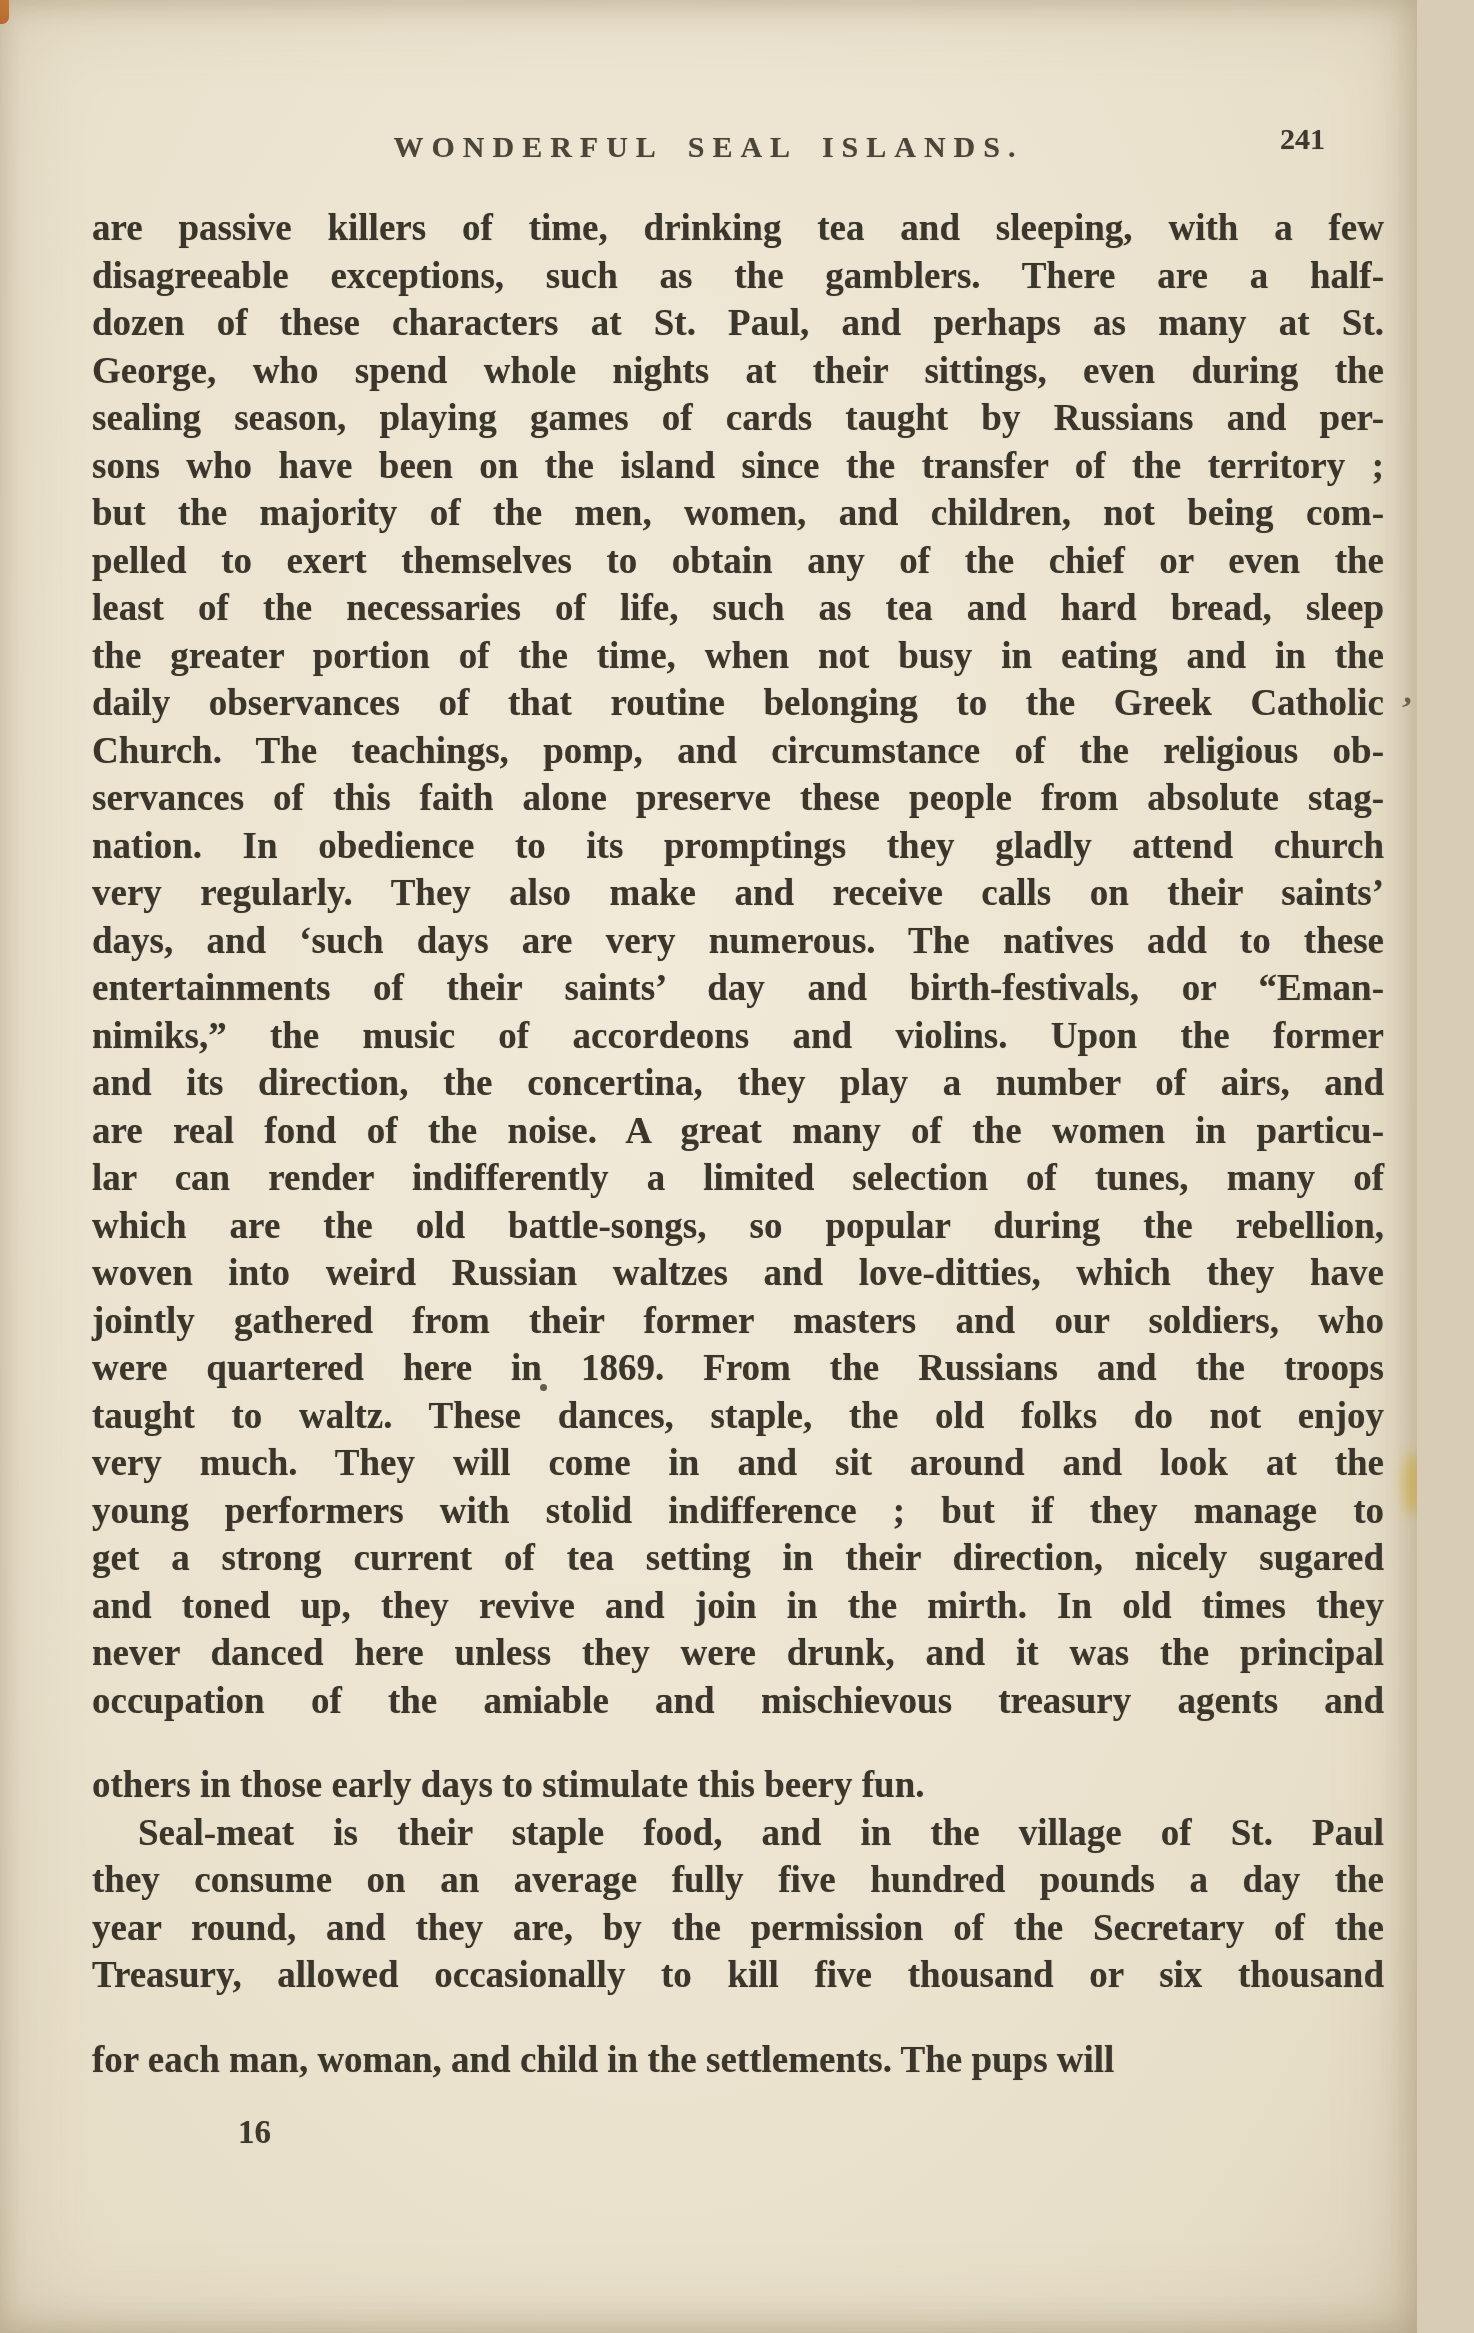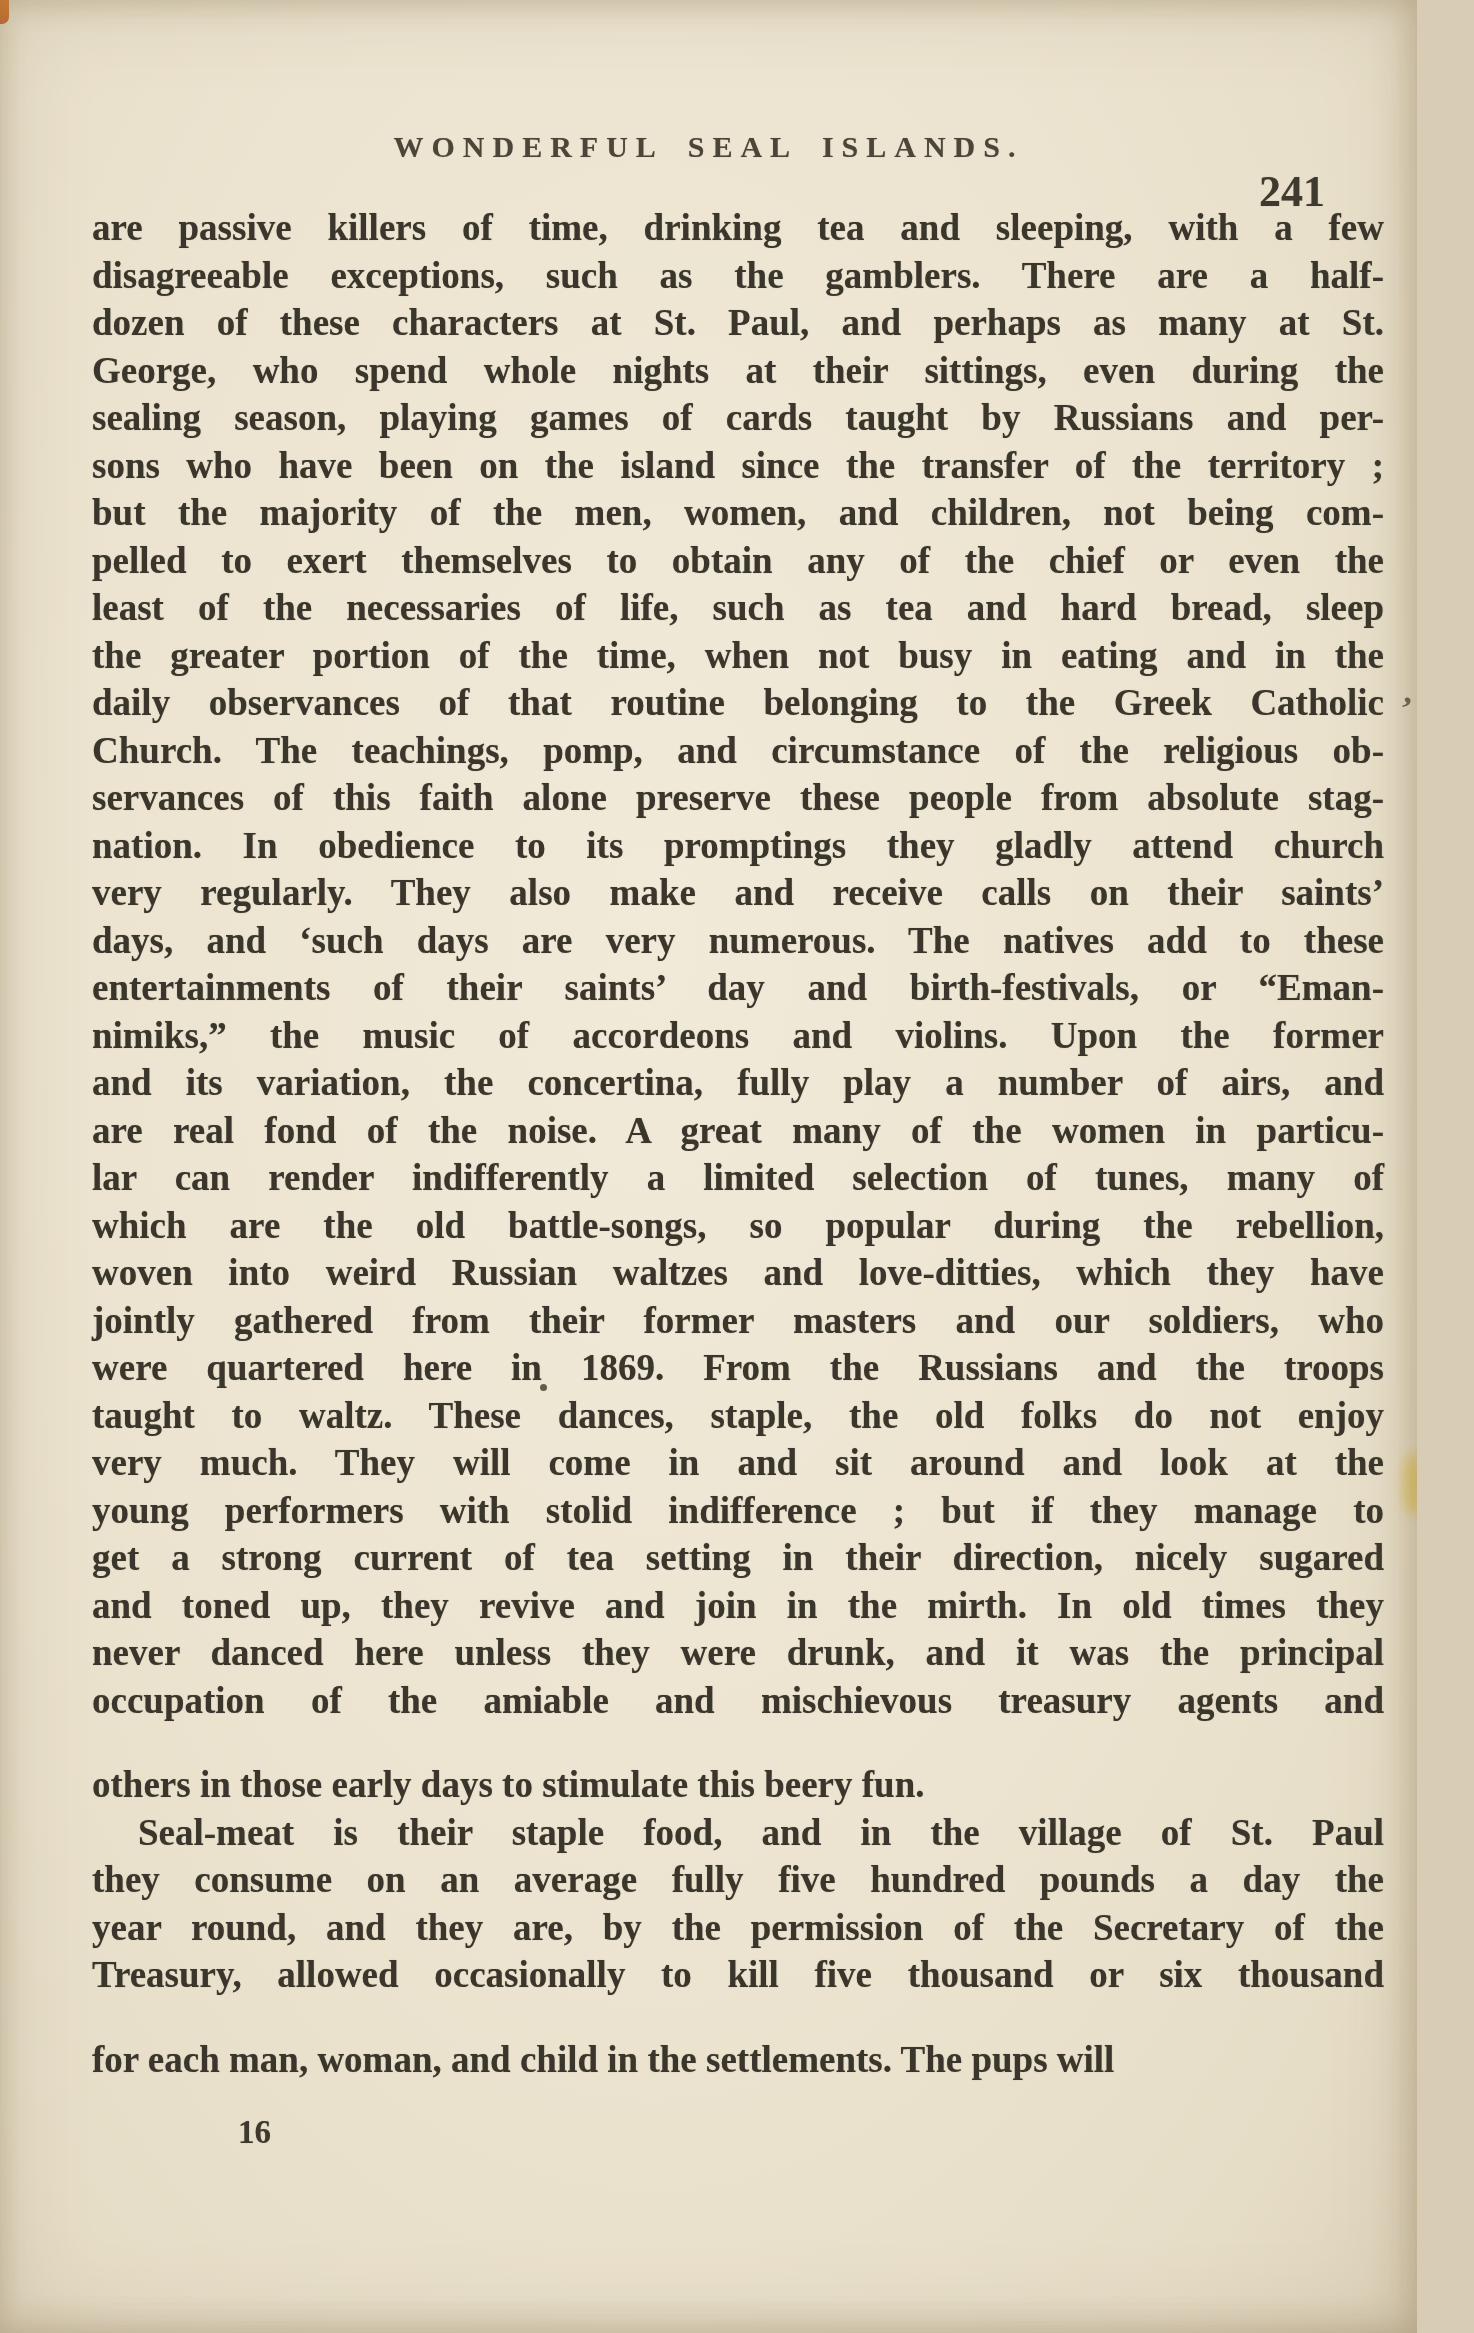--- a/index.html
+++ b/index.html
@@ -44,24 +44,23 @@
     font-size: 30px;
     letter-spacing: 8px;
     word-spacing: 10px;
     color: #4c463a;
     text-shadow: 0 0 1px rgba(70, 62, 48, 0.35);
   }
   .page-number {
     position: absolute;
     right: 0;
     top: -4px;
-    font-size: 44px;
+    font-size: 30px;
     color: #3f3a30;
     text-shadow: 0 0 1px rgba(60, 54, 44, 0.35);
-    margin-top: 44px;
   }
   .body-text {
     position: absolute;
     top: 204px;
     left: 92px;
     width: 1292px;
     font-size: 37px;
     line-height: 47.5px;
   }
   .line {
@@ -149,21 +148,21 @@
         <div class="line">least of the necessaries of life, such as tea and hard bread, sleep</div>
         <div class="line">the greater portion of the time, when not busy in eating and in the</div>
         <div class="line">daily observances of that routine belonging to the Greek Catholic</div>
         <div class="line">Church. The teachings, pomp, and circumstance of the religious ob-</div>
         <div class="line">servances of this faith alone preserve these people from absolute stag-</div>
         <div class="line">nation. In obedience to its promptings they gladly attend church</div>
         <div class="line">very regularly. They also make and receive calls on their saints’</div>
         <div class="line">days, and ‘such days are very numerous. The natives add to these</div>
         <div class="line">entertainments of their saints’ day and birth-festivals, or “Eman-</div>
         <div class="line">nimiks,” the music of accordeons and violins. Upon the former</div>
-        <div class="line">and its variation, the concertina, fully play a number of airs, and</div>
+        <div class="line">and its direction, the concertina, they play a number of airs, and</div>
         <div class="line">are real fond of the noise. A great many of the women in particu-</div>
         <div class="line">lar can render indifferently a limited selection of tunes, many of</div>
         <div class="line">which are the old battle-songs, so popular during the rebellion,</div>
         <div class="line">woven into weird Russian waltzes and love-ditties, which they have</div>
         <div class="line">jointly gathered from their former masters and our soldiers, who</div>
         <div class="line">were quartered here in 1869. From the Russians and the troops</div>
         <div class="line">taught to waltz. These dances, staple, the old folks do not enjoy</div>
         <div class="line">very much. They will come in and sit around and look at the</div>
         <div class="line">young performers with stolid indifference ; but if they manage to</div>
         <div class="line">get a strong current of tea setting in their direction, nicely sugared</div>

